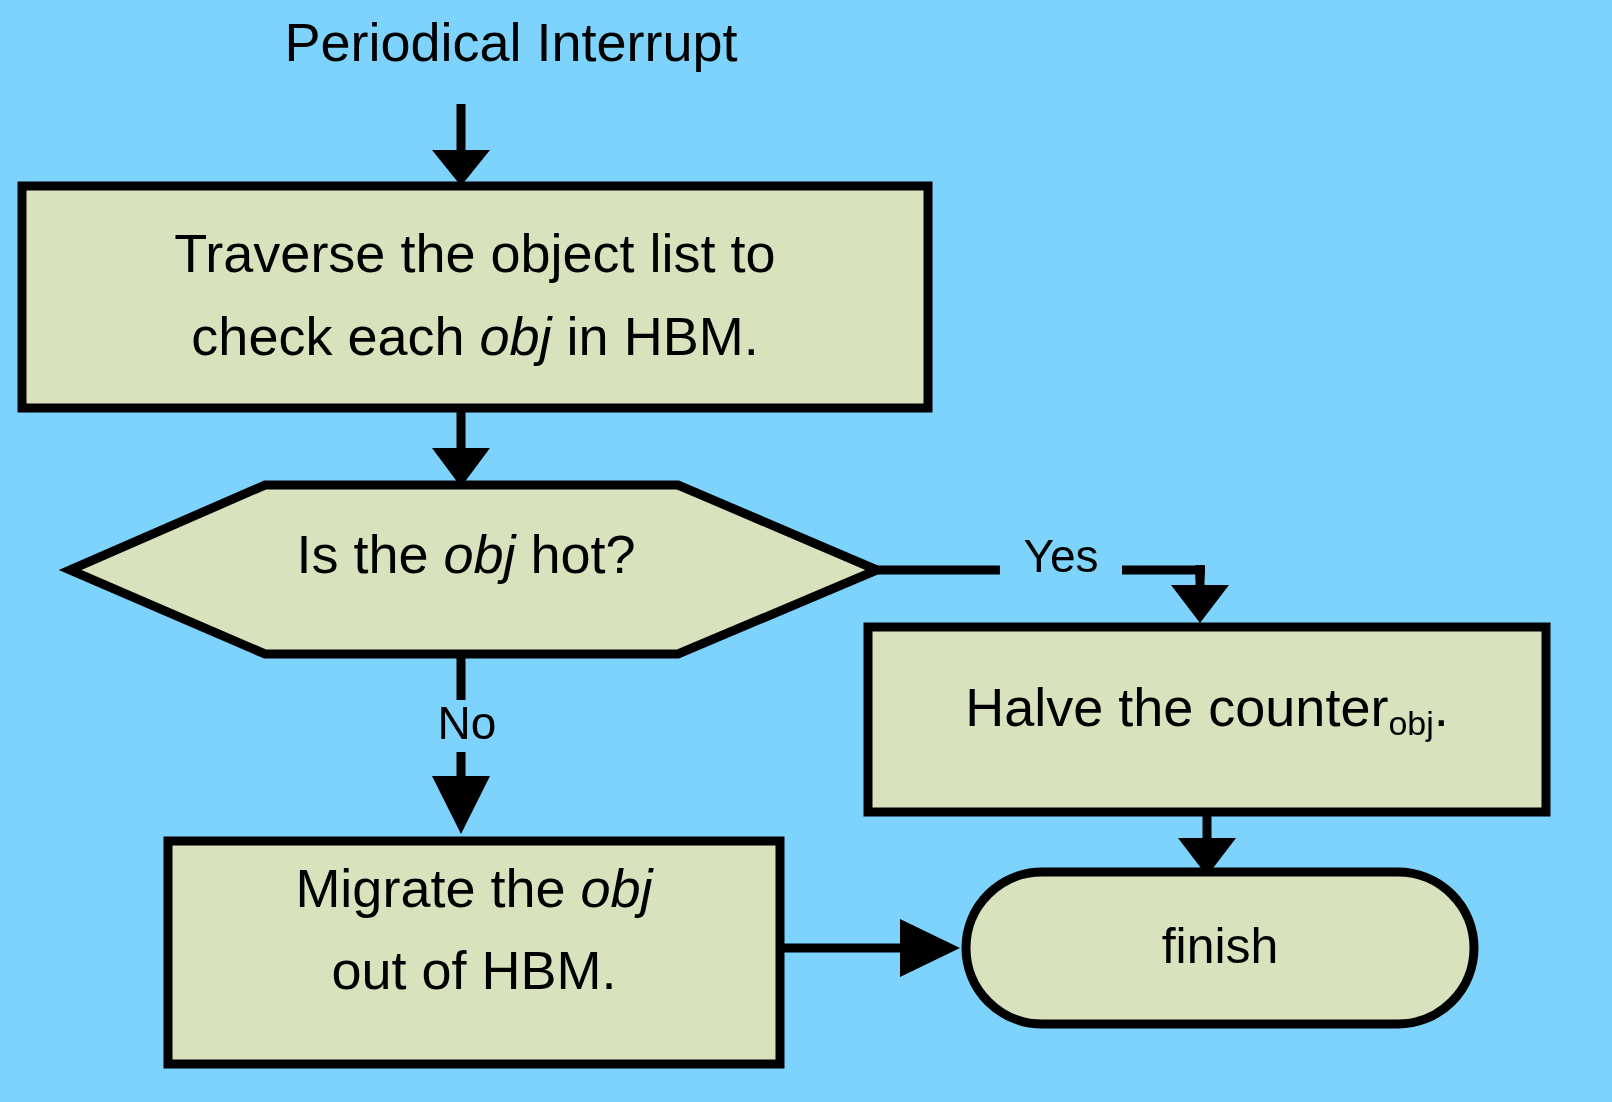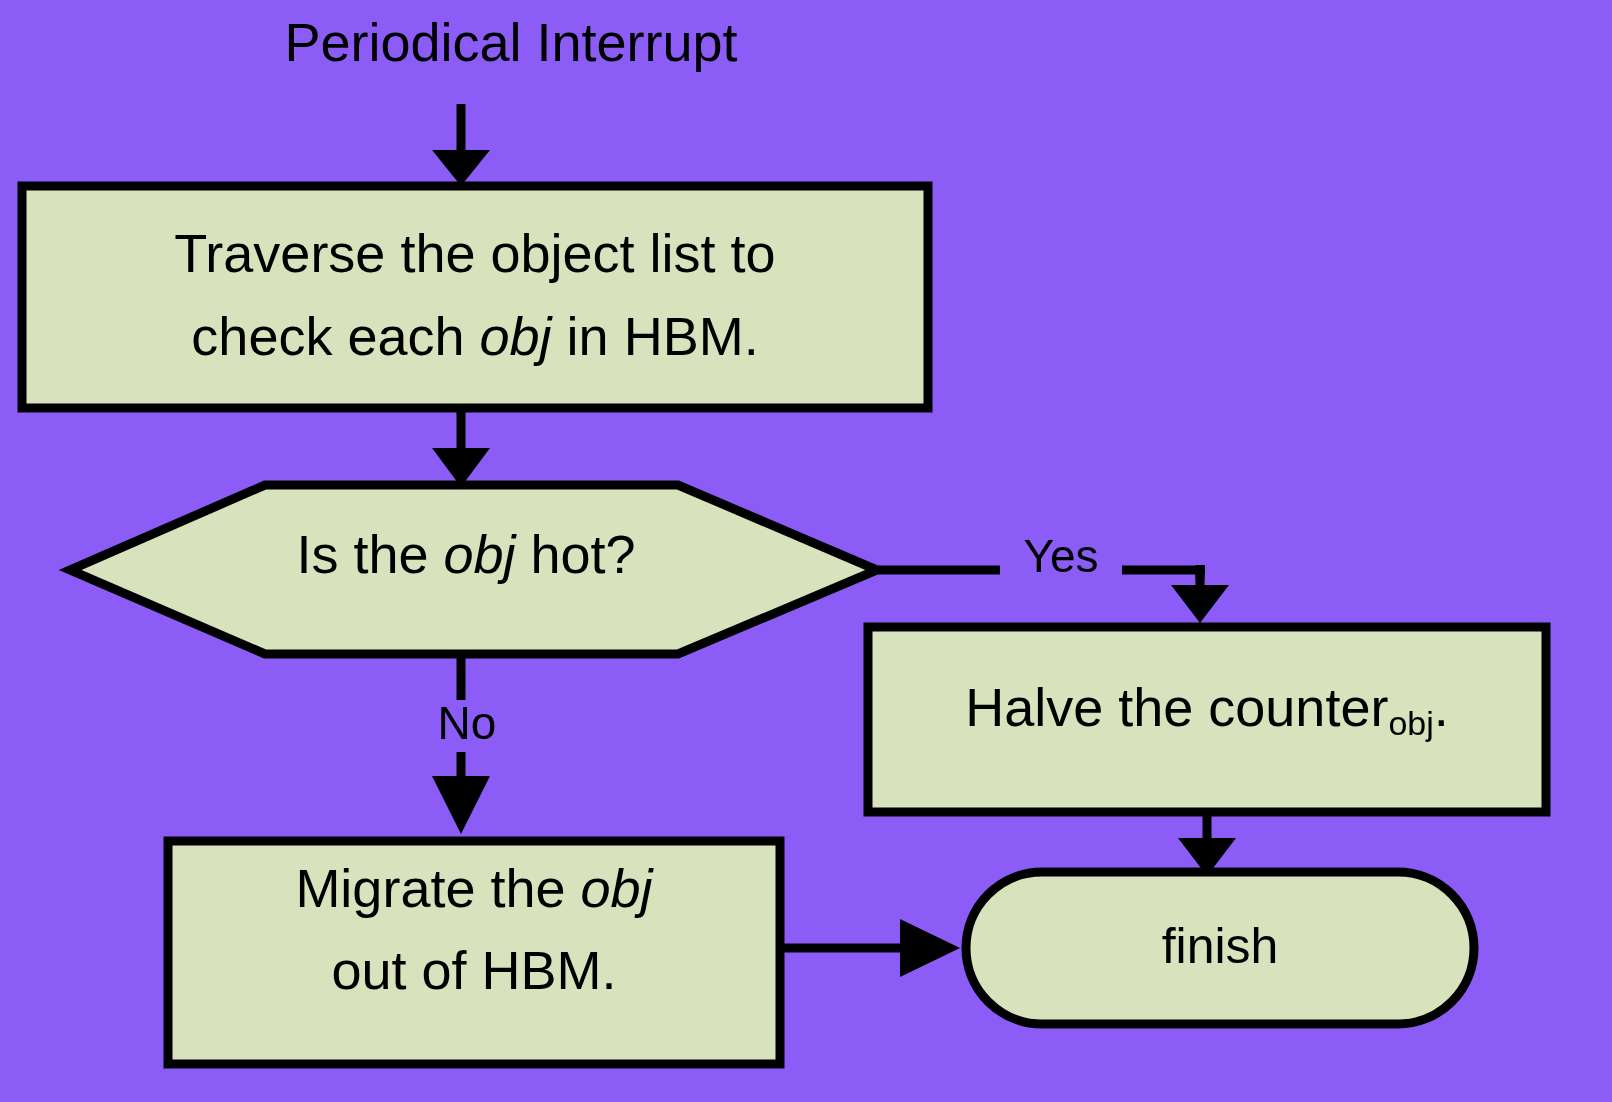--- a/index.html
+++ b/index.html
@@ -10,21 +10,21 @@
   body {
     width: 1612px;
     height: 1102px;
     font-family: "Liberation Sans", sans-serif;
     overflow: hidden;
   }
   #flowchart-root {
     position: relative;
     width: 1612px;
     height: 1102px;
-    background: #8b5cf6;
+    background: #7dd3fc;
   }
   svg.diagram {
     display: block;
     width: 1612px;
     height: 1102px;
   }
   .shape-fill {
     fill: #d8e2bd;
   }
   .shape-stroke {

